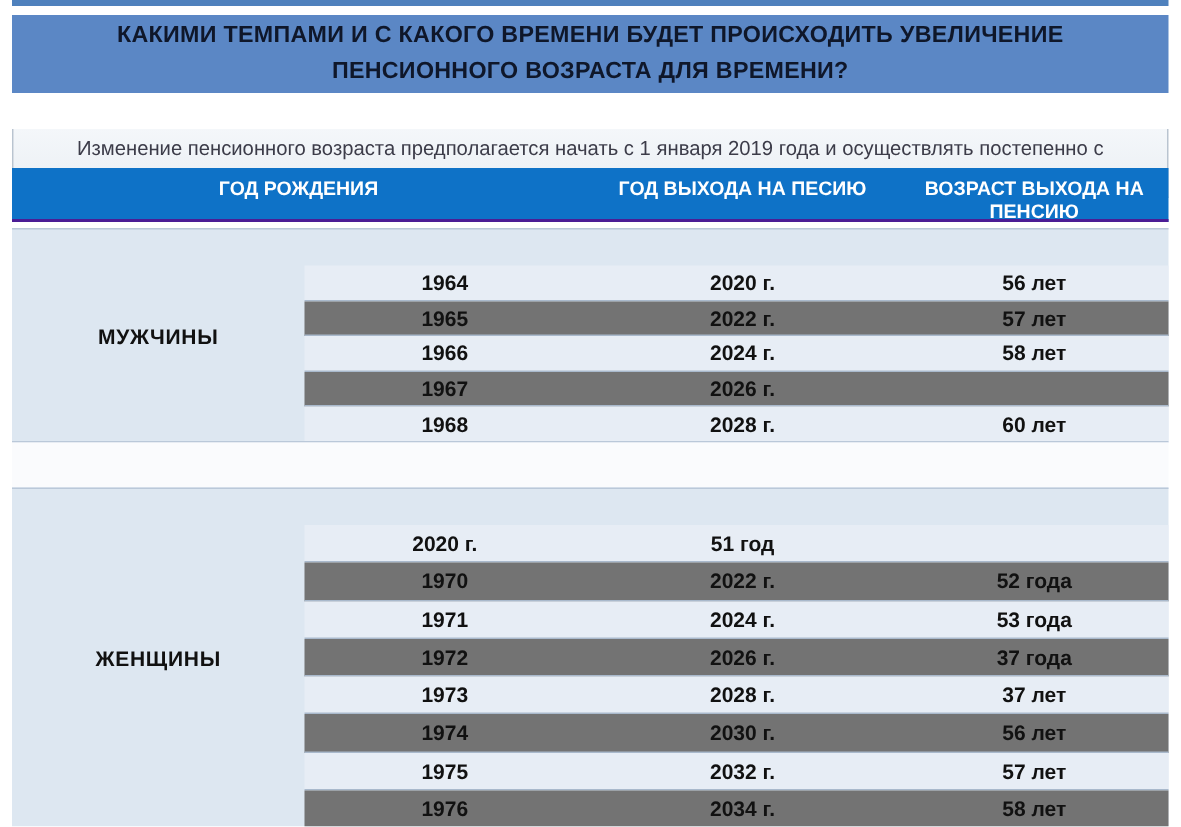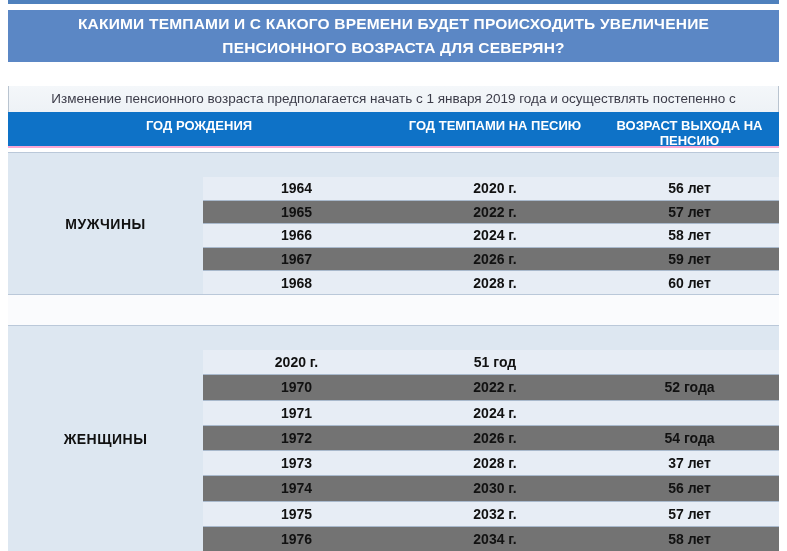--- a/index.html
+++ b/index.html
@@ -3,32 +3,32 @@
 <meta charset="utf-8">
 <style>
   * { margin:0; padding:0; box-sizing:border-box; }
   html,body { width:787px; height:551px; background:#ffffff; overflow:hidden;
               font-family:"Liberation Sans", sans-serif; }
   .slide { position:relative; width:787px; height:551px; background:#fff; }
 
   .top-strip { position:absolute; left:8px; right:8px; top:0; height:4px; background:#4f81bd; }
 
   .title-bar { position:absolute; left:8px; right:8px; top:10px; height:52px;
-               background:#5b87c5; color:#ffffff; display:flex; flex-direction:column;
+               background:#5b87c5; color:#0f172a; display:flex; flex-direction:column;
                align-items:center; justify-content:center; text-align:center; }
   .title-bar .t-line { font-weight:bold; font-size:15.5px; line-height:1.55; letter-spacing:.2px; }
 
   .subtitle-bar { position:absolute; left:8px; right:8px; top:62px; height:46px;
                   background:linear-gradient(#f4f7fa,#e9eef3);
                   border:1px solid #b9c4d0; border-top:none;
                   display:flex; align-items:center; justify-content:center; text-align:center;
                   color:#3c3c49; font-size:13.5px; line-height:1.45; padding:0 24px;margin-top:24px; }
 
   .table-header { position:absolute; left:8px; right:8px; top:112px; height:36px;
-                  background:#0e72c7; border-bottom:2px solid #f9a8d4;
+                  background:#0e72c7; border-bottom:2px solid #4c1d95;
                   display:grid; grid-template-columns:382px 210px 1fr;
                   color:#fff; font-weight:bold; font-size:13px; line-height:1.18; }
   .table-header .hcell { text-align:center; padding-top:6px; }
 
   .section { position:absolute; left:8px; right:8px; display:flex;
              background:#dde7f1; border-top:1px solid #bac8d9; border-bottom:1px solid #bac8d9; }
   .section-men   { top:152px; height:143px; }
   .section-women { top:325px; height:226px; border-bottom:none; }
 
   .group-cell { width:195px; display:flex; align-items:center; justify-content:center;
@@ -46,30 +46,30 @@
 </style>
 </head>
 <body>
 
 <div class="slide">
 
   <div class="top-strip"></div>
 
   <div class="title-bar">
     <div class="t-line">КАКИМИ ТЕМПАМИ И С КАКОГО ВРЕМЕНИ БУДЕТ ПРОИСХОДИТЬ УВЕЛИЧЕНИЕ</div>
-    <div class="t-line">ПЕНСИОННОГО ВОЗРАСТА ДЛЯ СЕВЕРЯН?</div>
+    <div class="t-line">ПЕНСИОННОГО ВОЗРАСТА ДЛЯ ВРЕМЕНИ?</div>
   </div>
 
   <div class="subtitle-bar">
     <span>Изменение пенсионного возраста предполагается начать с 1 января 2019 года и осуществлять постепенно с учетом достаточно длительного переходного периода.</span>
   </div>
 
   <div class="table-header">
     <div class="hcell">ГОД РОЖДЕНИЯ</div>
-    <div class="hcell">ГОД ТЕМПАМИ НА ПЕСИЮ</div>
+    <div class="hcell">ГОД ВЫХОДА НА ПЕСИЮ</div>
     <div class="hcell">ВОЗРАСТ ВЫХОДА НА ПЕНСИЮ</div>
   </div>
 
   <div class="section section-men">
     <div class="group-cell">МУЖЧИНЫ</div>
     <div class="rows">
       <div class="row light">
         <div class="cell">1964</div>
         <div class="cell">2020 г.</div>
         <div class="cell">56 лет</div>
@@ -80,21 +80,20 @@
         <div class="cell">57 лет</div>
       </div>
       <div class="row light">
         <div class="cell">1966</div>
         <div class="cell">2024 г.</div>
         <div class="cell">58 лет</div>
       </div>
       <div class="row white">
         <div class="cell">1967</div>
         <div class="cell">2026 г.</div>
-        <div class="cell">59 лет</div>
       </div>
       <div class="row light">
         <div class="cell">1968</div>
         <div class="cell">2028 г.</div>
         <div class="cell">60 лет</div>
       </div>
     </div>
   </div>
 
   <div class="separator-row"></div>
@@ -107,25 +106,26 @@
         <div class="cell">51 год</div>
       </div>
       <div class="row white">
         <div class="cell">1970</div>
         <div class="cell">2022 г.</div>
         <div class="cell">52 года</div>
       </div>
       <div class="row light">
         <div class="cell">1971</div>
         <div class="cell">2024 г.</div>
+        <div class="cell">53 года</div>
       </div>
       <div class="row white">
         <div class="cell">1972</div>
         <div class="cell">2026 г.</div>
-        <div class="cell">54 года</div>
+        <div class="cell">37 года</div>
       </div>
       <div class="row light">
         <div class="cell">1973</div>
         <div class="cell">2028 г.</div>
         <div class="cell">37 лет</div>
       </div>
       <div class="row white">
         <div class="cell">1974</div>
         <div class="cell">2030 г.</div>
         <div class="cell">56 лет</div>

